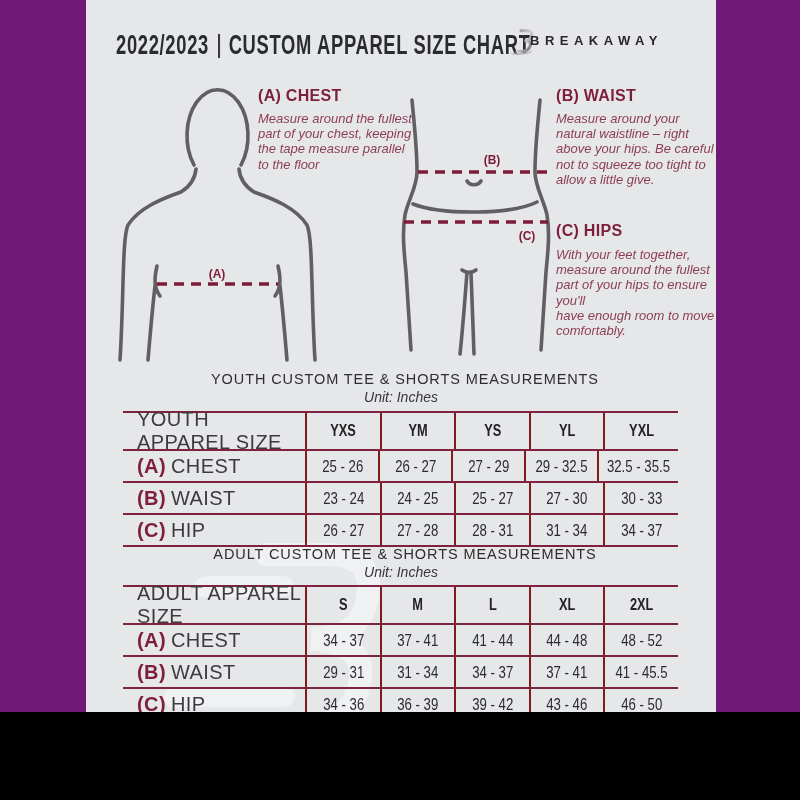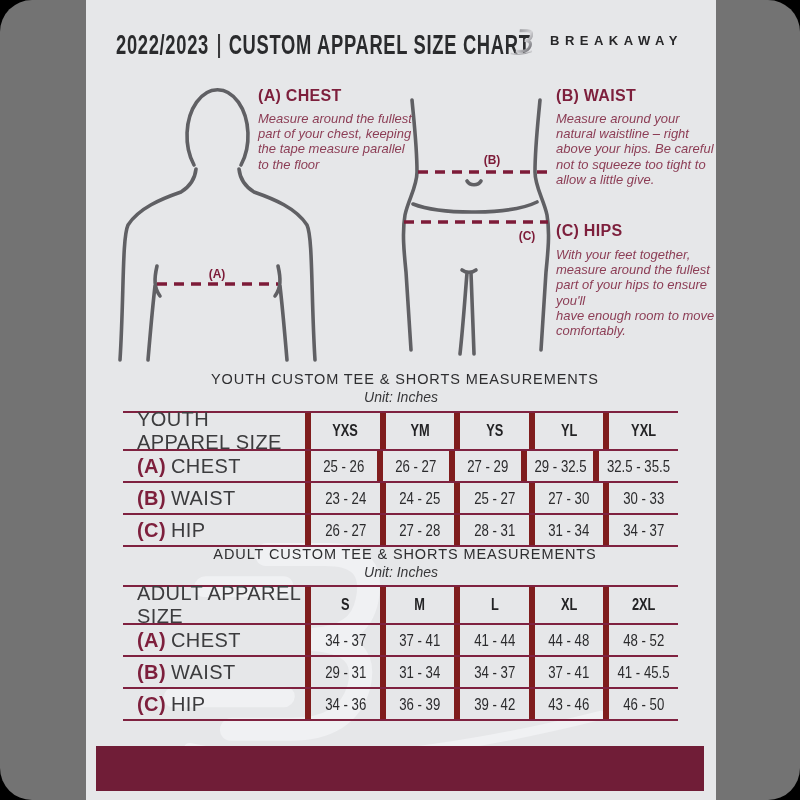--- a/index.html
+++ b/index.html
@@ -1,26 +1,26 @@
 <!DOCTYPE html>
 <html><head>
 <meta charset="utf-8">
 <style>
   html,body{margin:0;padding:0;background:#000;}
-  .canvas{position:relative;width:800px;height:800px;background:#737373;overflow:hidden;
-          font-family:"Liberation Sans",sans-serif;border-radius:32px;}
+  .canvas{position:relative;width:800px;height:712px;background:#701a75;overflow:hidden;
+          font-family:"Liberation Sans",sans-serif;}
   .page{position:absolute;left:86px;top:0;width:630px;height:800px;background:#e6e7e9;overflow:hidden;}
 
   
   .hdr-title{position:absolute;left:30px;top:30px;display:flex;align-items:center;gap:13px;
              transform:scaleX(0.68);transform-origin:left center;white-space:nowrap;
              font-weight:bold;font-size:27px;color:#2a2b2d;letter-spacing:1px;}
   .hdr-divider{width:3px;height:24px;background:#3a3a3c;}
   .logo-svg{position:absolute;left:424px;top:22px;color:#86868b;}
-  .brand{position:absolute;left:464px;top:33px;font-size:13px;font-weight:bold;
+  .brand{position:absolute;left:444px;top:33px;font-size:13px;font-weight:bold;
          letter-spacing:5.5px;color:#28282a;}
 
   
   .guide-h{position:absolute;font-size:16px;font-weight:bold;color:#7d1f3c;letter-spacing:.3px;}
   .guide-p{position:absolute;font-size:13px;font-style:italic;color:#8c3d55;line-height:15.2px;}
 
   .figure-svg{position:absolute;}
   .figure-svg path{fill:none;stroke:#606064;stroke-width:3.6;stroke-linecap:round;}
   .figure-svg .dash{stroke:#7d1b38;stroke-width:3.6;stroke-dasharray:10 7;stroke-linecap:butt;}
   .figure-svg text{fill:#7d1b38;font-weight:bold;font-size:12px;font-family:"Liberation Sans",sans-serif;}
@@ -31,21 +31,21 @@
   .sec-unit{position:absolute;left:0;width:630px;text-align:center;font-size:14px;
             font-style:italic;color:#38383a;}
 
   
   .tbl{position:absolute;left:37px;width:555px;}
   .trow{display:flex;border-top:2px solid #7f2240;}
   .trow:last-child{border-bottom:2px solid #7f2240;}
   .c-label{width:182px;display:flex;align-items:center;padding-left:14px;box-sizing:border-box;
            font-size:20px;color:#3c3c3e;letter-spacing:.4px;}
   .c-val{flex:1;display:flex;align-items:center;justify-content:center;
-         border-left:6px solid #7f1d1d;text-align:center;}
+         border-left:2px solid #7f1d1d;text-align:center;}
   .thead .c-val span{font-weight:bold;font-size:16px;color:#232325;}
   .tdata .c-val span{font-size:16.5px;color:#2b2b2d;}
   .cond{display:inline-block;transform:scaleX(0.8);white-space:nowrap;}
   .thead{height:36px;}
   .tdata{height:30px;}
   .pfx{color:#7d1f3c;font-weight:bold;margin-right:5px;}
 
   .watermark{position:absolute;left:70px;top:536px;opacity:.75;color:#f4f5f7;z-index:0;}
   .watermark path{fill:none;stroke:currentColor;stroke-linecap:round;}
   .tbl,.sec-title,.sec-unit{z-index:1;}

